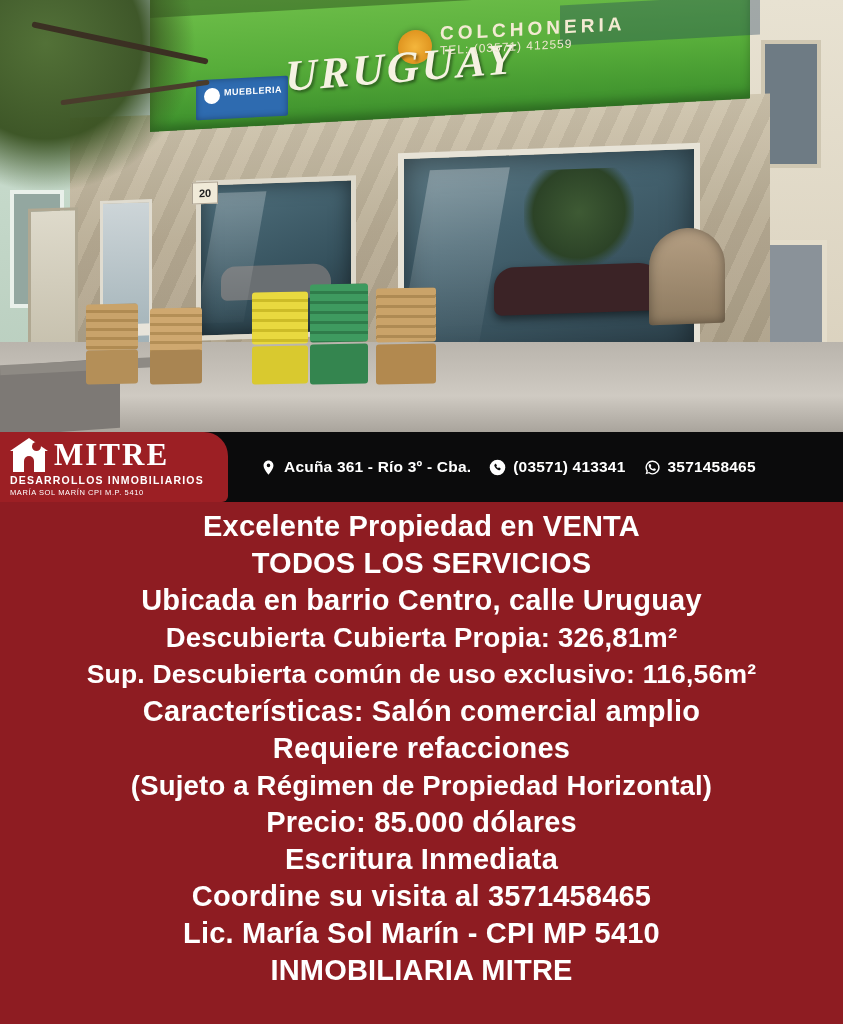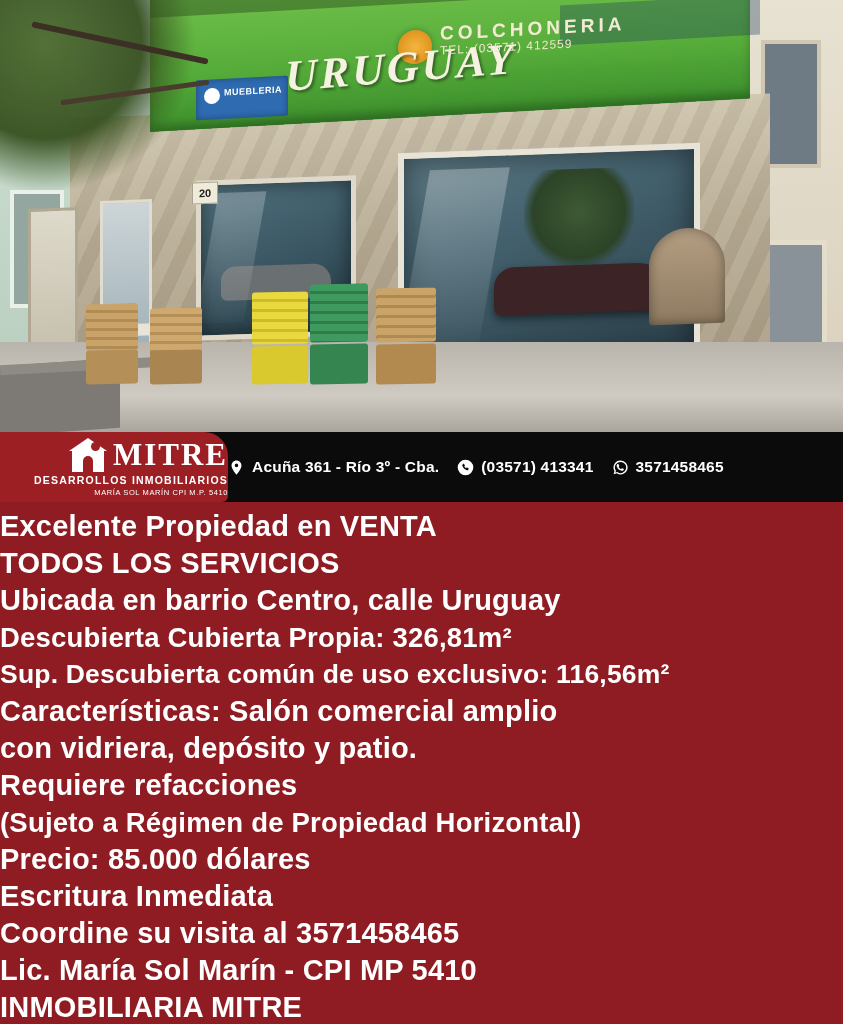--- a/index.html
+++ b/index.html
@@ -274,21 +274,20 @@
   }
   .logo-block {
     position: relative;
     width: 228px; height: 70px;
     background: #9c1f24;
     border-top-right-radius: 24px;
     border-bottom-right-radius: 6px;
     display: flex; flex-direction: column; justify-content: center;
     padding-left: 10px;
     box-sizing: border-box;
-    align-items: flex-end;
   }
   .logo-row { display: flex; align-items: center; gap: 6px; }
   .logo-mark {
     position: relative; width: 38px; height: 34px; flex: none;
   }
   .logo-mark .roof {
     position: absolute; left: 0; top: 0; width: 0; height: 0;
     border-left: 19px solid transparent;
     border-right: 19px solid transparent;
     border-bottom: 13px solid #ffffff;
@@ -312,39 +311,39 @@
   }
   .logo-sub {
     font-size: 10.5px; color: #ffffff; letter-spacing: 1.2px; font-weight: bold;
     margin-top: 2px;
   }
   .logo-sub2 {
     font-size: 7.5px; color: #ffffff; letter-spacing: .6px; margin-top: 2px;
   }
   .contact {
     display: flex; align-items: center; gap: 18px;
-    padding-left: 0; color: #ffffff;
+    padding-left: 32px; color: #ffffff;
   }
   .contact-item { display: flex; align-items: center; gap: 7px; }
   .contact-text {
     font-size: 15.5px; font-weight: bold; color: #ffffff; letter-spacing: .2px;
   }
   .ico {
     display: inline-block; width: 17px; height: 17px; flex: none;
     position: relative;
   }
   .ico svg { display: block; }
 
   
   .panel {
     position: absolute; left: 0; top: 502px; width: 843px; height: 522px;
     background: #8e1c22;
     padding-top: 6px;
     box-sizing: border-box;
-    text-align: left;
+    text-align: center;
   }
   .panel .line {
     color: #ffffff;
     font-family: "Liberation Sans", sans-serif;
     font-weight: bold;
     font-size: 29px;
     line-height: 37px;
     letter-spacing: .2px;
     white-space: nowrap;
   }
@@ -475,21 +474,20 @@
     </div>
   </div>
 
   <div class="panel">
     <div class="line">Excelente Propiedad en VENTA</div>
     <div class="line">TODOS LOS SERVICIOS</div>
     <div class="line">Ubicada en barrio Centro, calle Uruguay</div>
     <div class="line sm">Descubierta Cubierta Propia: 326,81m²</div>
     <div class="line xs">Sup. Descubierta común de uso exclusivo: 116,56m²</div>
     <div class="line">Características: Salón comercial amplio</div>
-    <div class="line">con vidriera, depósito y patio.</div>
     <div class="line">Requiere refacciones</div>
     <div class="line sm">(Sujeto a Régimen de Propiedad Horizontal)</div>
     <div class="line">Precio: 85.000 dólares</div>
     <div class="line">Escritura Inmediata</div>
     <div class="line">Coordine su visita al 3571458465</div>
     <div class="line">Lic. María Sol Marín - CPI MP 5410</div>
     <div class="line">INMOBILIARIA MITRE</div>
   </div>
 
 </div>

